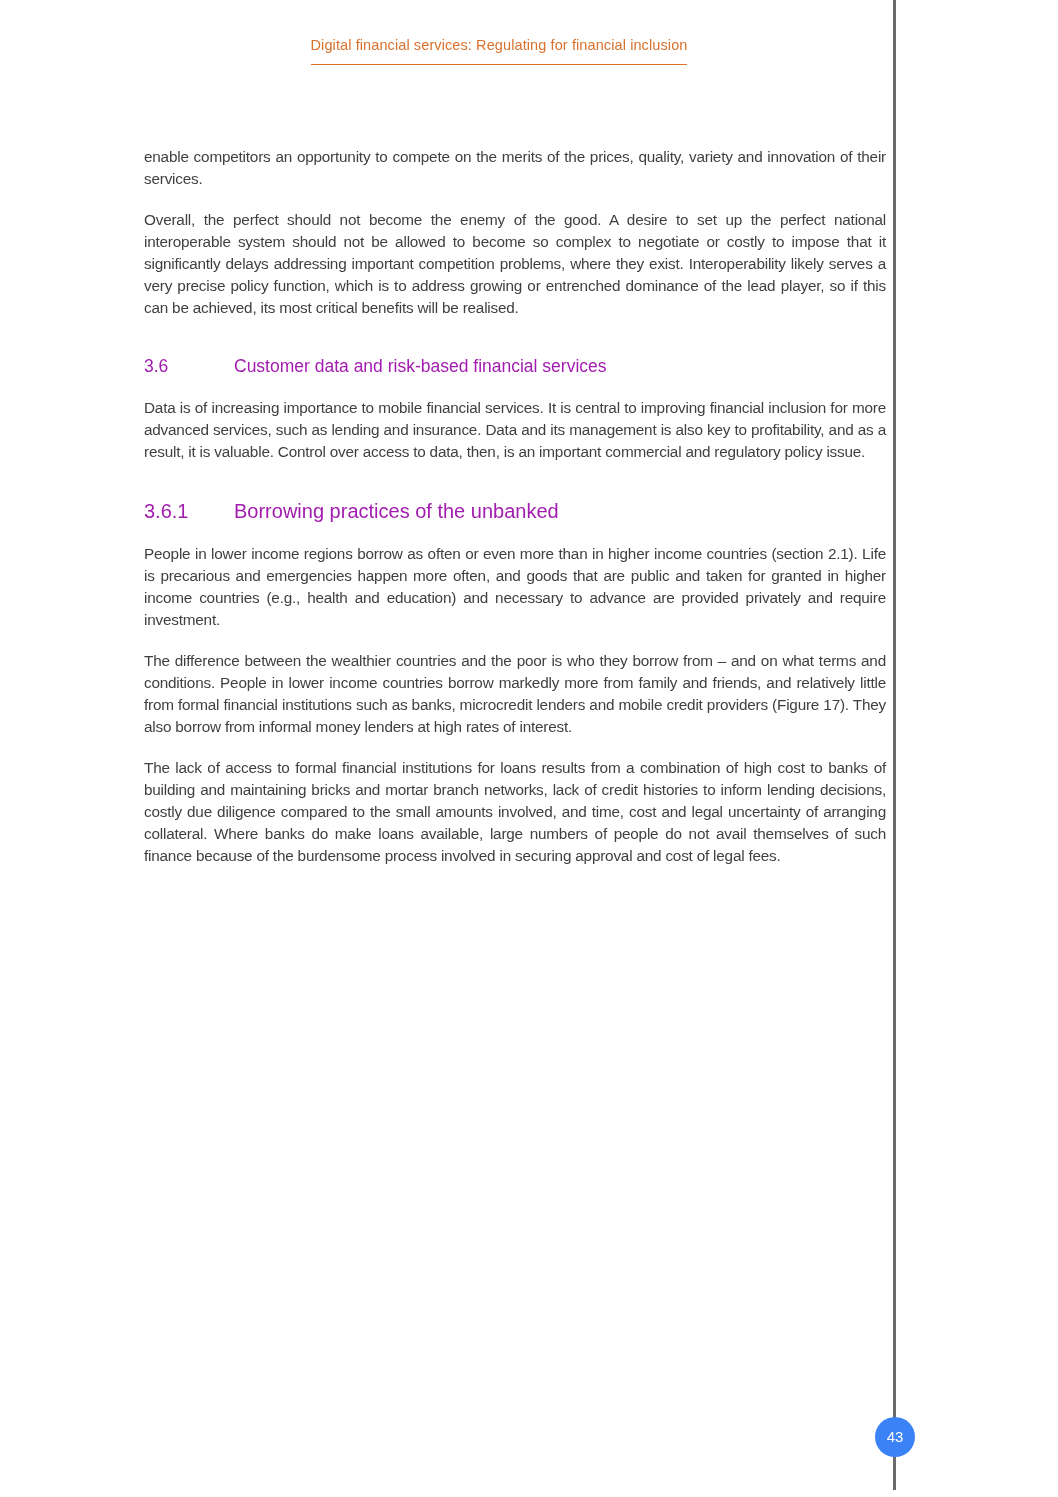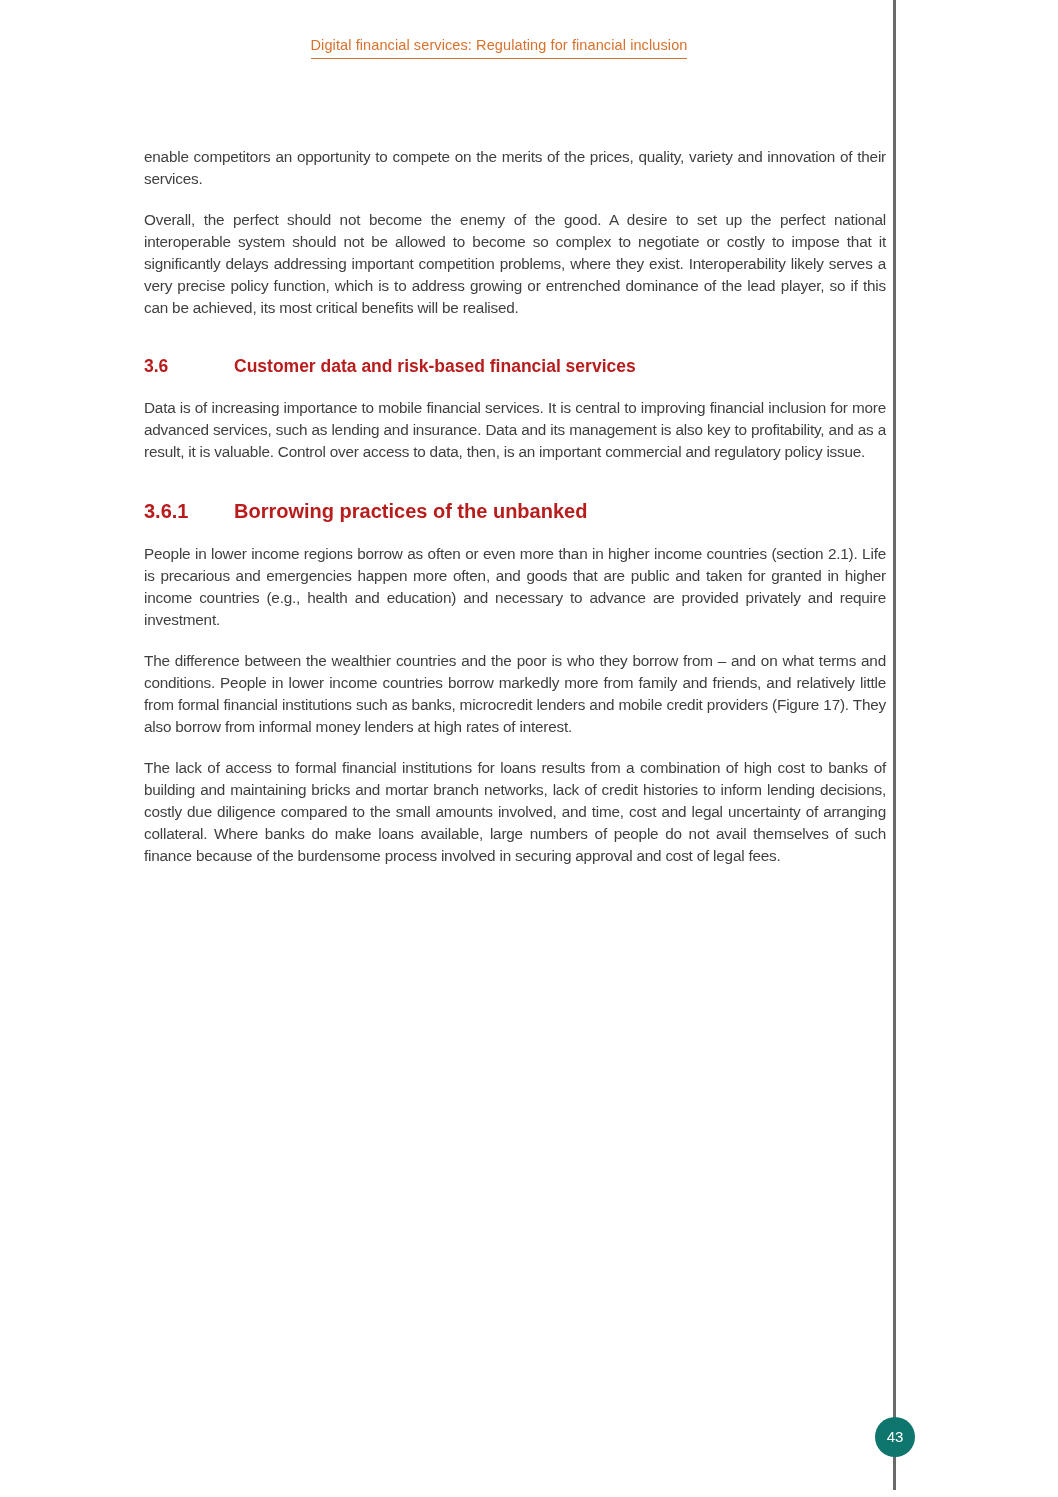--- a/index.html
+++ b/index.html
@@ -28,42 +28,42 @@
     top: 36px;
     left: 128px;
     width: 742px;
     text-align: center;
   }
   .doc-header .header-text {
     display: inline-block;
     color: #d9712c;
     font-size: 14.5px;
     letter-spacing: 0.1px;
-    padding-bottom: 5px;
+    padding-bottom: 11px;
     border-bottom: 1.5px solid #d9712c;
   }
   .content {
     position: absolute;
     top: 146px;
     left: 144px;
     width: 742px;
     color: #3f3f3f;
   }
   .content p {
     margin: 0 0 19px 0;
     font-size: 15.3px;
     line-height: 22px;
     text-align: justify;
     letter-spacing: -0.2px;
   }
   .section-heading {
     display: flex;
     margin: 37px 0 20px 0;
-    color: #b91c1c;
-    font-weight: bold;
+    color: #a21caf;
+    font-weight: normal;
   }
   .section-heading.level1 {
     font-size: 17.5px;
   }
   .section-heading.level2 {
     font-size: 20px;
   }
   .section-heading .sec-num {
     flex: 0 0 62px;
   }
@@ -71,21 +71,21 @@
     flex: 1;
     margin-left: 28px;
   }
   .page-badge {
     position: absolute;
     left: 875px;
     top: 1417px;
     width: 40px;
     height: 40px;
     border-radius: 50%;
-    background: #0f766e;
+    background: #3b82f6;
     color: #ffffff;
     font-size: 15px;
     line-height: 40px;
     text-align: center;
   }
 </style>
 </head>
 <body>
 
 <div class="page">

